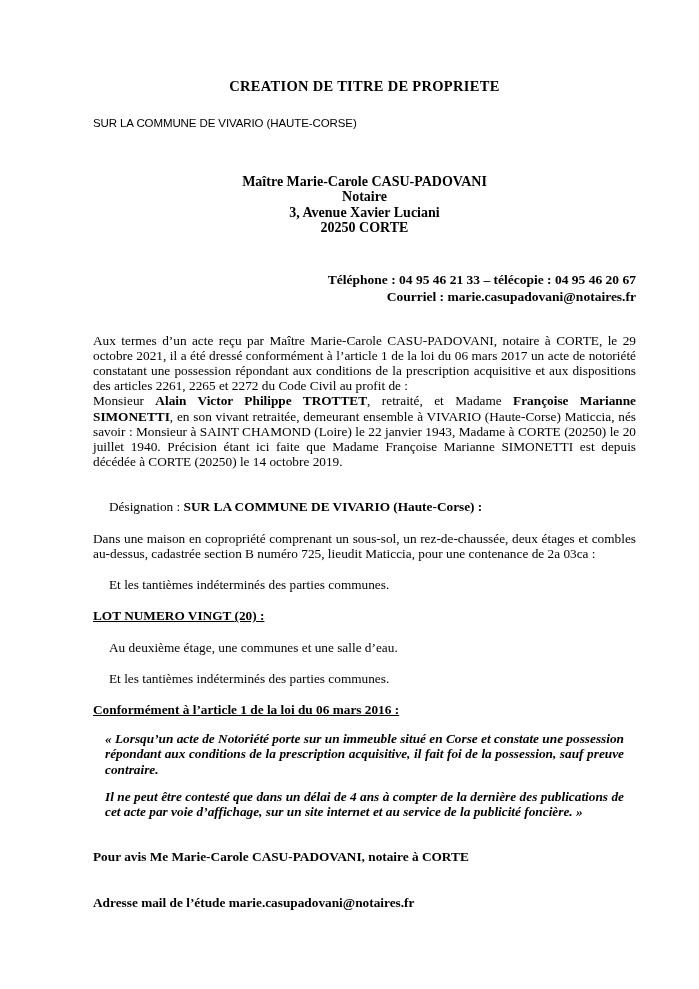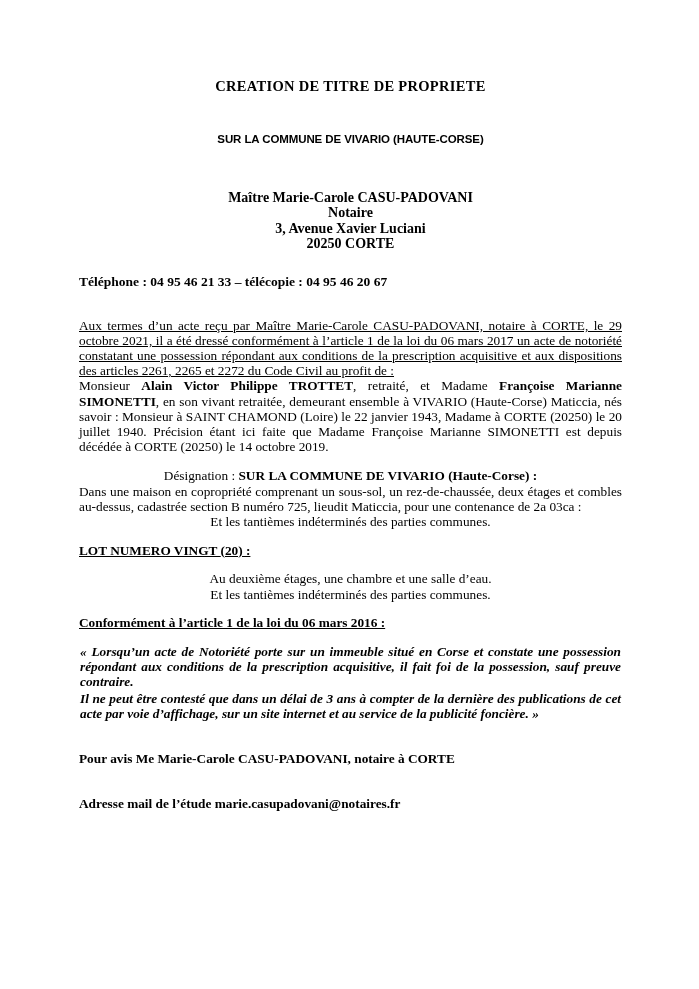--- a/index.html
+++ b/index.html
@@ -19,97 +19,97 @@
   }
   .page {
     position: absolute;
     left: 0; top: 0;
     width: 699px;
     height: 989px;
     background: #ffffff;
   }
   .content {
     position: absolute;
-    left: 79px;
+    left: 93px;
     top: 0;
     width: 543px;
   }
 
   
   .doc-title {
     text-align: center;
     font-weight: bold;
     font-size: 14.5px;
     letter-spacing: 0.3px;
     margin: 0;
     padding-top: 79px;
     line-height: 1.1;
   }
   .doc-subtitle {
-    text-align: center;
+    text-align: left;
     font-family: "Liberation Sans", "DejaVu Sans", sans-serif;
-    font-weight: bold;
+    font-weight: normal;
     font-size: 11.5px;
     letter-spacing: -0.1px;
-    margin: 16px;
+    margin: 0;
     padding-top: 22px;
     line-height: 1.1;
   }
   .notary-block {
     text-align: center;
     font-weight: bold;
     font-size: 14px;
     line-height: 15.5px;
-    margin: 2px;
+    margin: 16px;
     padding-top: 28px;
   }
   .contact-block {
-    text-align: left;
+    text-align: right;
     font-weight: bold;
     font-size: 13.5px;
     line-height: 17px;
     margin: 0;
     padding-top: 19px;
   }
 
   
   .body-text {
     font-size: 13.3px;
     line-height: 15.2px;
     text-align: justify;
     text-justify: inter-word;
     margin: 0;
   }
-  .p-first { padding-top: 28px; text-decoration: underline; }
+  .p-first { padding-top: 28px; }
   .p-gap   { padding-top: 14px; }
 
   .line {
     font-size: 13.3px;
     line-height: 15.2px;
-    text-align: center;
-    margin: 0;
+    text-align: left;
+    margin: 16px;
     white-space: nowrap;
     font-family: Liberation Serif, serif;
   }
   .b  { font-weight: bold; }
 
   .heading-underline {
     font-weight: bold;
     text-decoration: underline;
     font-size: 13.3px;
     line-height: 15.6px;
     white-space: nowrap;
   }
   .quote-block {
     font-weight: bold;
     font-style: italic;
     font-size: 13.3px;
     line-height: 15.2px;
     text-align: justify;
-    margin: 1px;
+    margin: 12px;
   }
   .closing {
     font-weight: bold;
     font-size: 13.3px;
     line-height: 15.4px;
     white-space: nowrap;
     margin-top: 30px;
   }
   .closing-note {
     font-style: italic;
@@ -130,38 +130,39 @@
 
     <div class="notary-block">
       <div>Maître Marie-Carole CASU-PADOVANI</div>
       <div>Notaire</div>
       <div>3, Avenue Xavier Luciani</div>
       <div>20250 CORTE</div>
     </div>
 
     <div class="contact-block">
       <div>Téléphone : 04 95 46 21 33 – télécopie : 04 95 46 20 67</div>
+      <div>Courriel : marie.casupadovani@notaires.fr</div>
     </div>
 
     <p class="body-text p-first">Aux termes d’un acte reçu par Maître Marie-Carole CASU-PADOVANI, notaire à CORTE, le 29 octobre 2021, il a été dressé conformément à l’article 1 de la loi du 06 mars 2017 un acte de notoriété constatant une possession répondant aux conditions de la prescription acquisitive et aux dispositions des articles 2261, 2265 et 2272 du Code Civil au profit de :</p>
 
     <p class="body-text"><span>Monsieur </span><span class="b">Alain Victor Philippe TROTTET</span><span>, retraité, et  Madame </span><span class="b">Françoise Marianne SIMONETTI</span><span>, en son vivant retraitée, demeurant ensemble à VIVARIO (Haute-Corse) Maticcia, nés savoir : Monsieur à SAINT CHAMOND (Loire) le  22 janvier 1943, Madame à CORTE (20250) le 20 juillet 1940. Précision étant ici faite que Madame Françoise Marianne SIMONETTI est depuis décédée à CORTE (20250) le 14 octobre 2019.</span></p>
 
     <p class="line p-gap"><span>Désignation : </span><span class="b">SUR LA COMMUNE DE VIVARIO (Haute-Corse) :</span></p>
 
     <p class="body-text">Dans une maison en copropriété comprenant un sous-sol, un rez-de-chaussée, deux étages et combles au-dessus, cadastrée section B numéro 725, lieudit Maticcia, pour une contenance de 2a 03ca :</p>
 
     <p class="line">Et les tantièmes indéterminés des parties communes.</p>
 
     <p class="heading-underline"><span>LOT NUMERO VINGT </span><span class="b">(20) :</span></p>
-    <p class="line">Au deuxième étages, une chambre et une salle d’eau.</p>
+    <p class="line">Au deuxième étage, une communes et une salle d’eau.</p>
     <p class="line">Et les tantièmes indéterminés des parties communes.</p>
 
     <p class="heading-underline">Conformément à l’article 1 de la loi du 06 mars 2016 :</p>
 
     <p class="quote-block">« Lorsqu’un acte de Notoriété porte sur un immeuble situé en Corse et constate une possession répondant aux conditions de la prescription acquisitive, il fait foi de la possession, sauf preuve contraire.</p>
-    <p class="quote-block">Il ne peut être contesté que dans un délai de 3 ans à compter de la dernière des publications de cet acte par voie d’affichage, sur un site internet et au service de la publicité foncière. »</p>
+    <p class="quote-block">Il ne peut être contesté que dans un délai de 4 ans à compter de la dernière des publications de cet acte par voie d’affichage, sur un site internet et au service de la publicité foncière. »</p>
 
     <p class="closing">Pour avis Me Marie-Carole CASU-PADOVANI, notaire à CORTE</p>
     <p class="closing">Adresse mail de l’étude marie.casupadovani@notaires.fr</p>
 
   </div>
 </div>
 
 </body></html>

